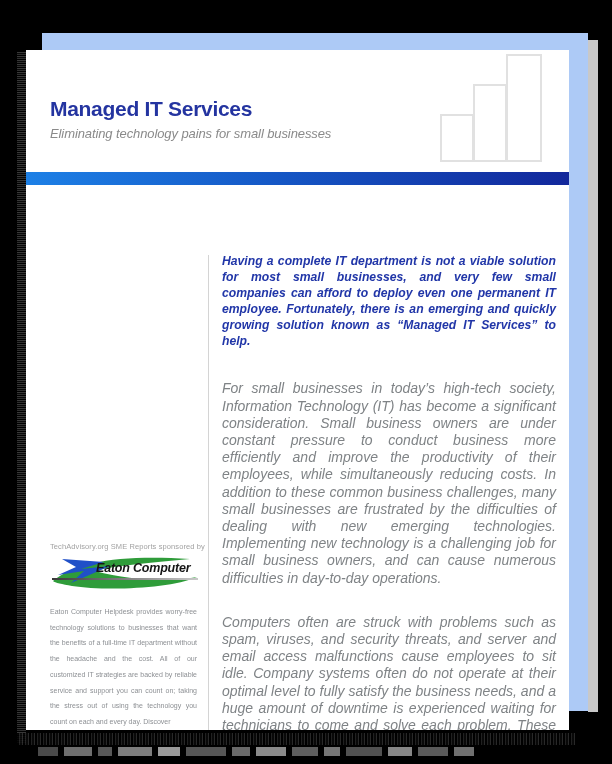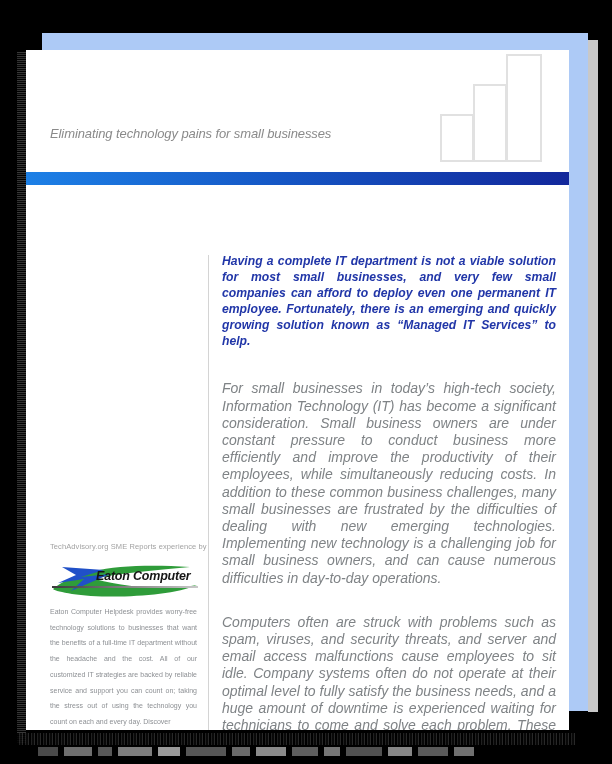--- a/index.html
+++ b/index.html
@@ -79,21 +79,21 @@
     font-size:14px;line-height:17.2px;text-align:justify;
     color:var(--body-gray,#7f8386);margin:0 0 27px 0;
   }
   
   .sidebar{position:absolute;left:24px;top:492px;width:147px;}
   .sponsor-credit{
     position:absolute;left:0;top:0;width:147px;
     font-size:7.5px;color:var(--sponsor-gray,#a2a2a2);letter-spacing:0.1px;
     white-space:nowrap;
   }
-  .logo{position:absolute;left:0;top:18px;width:150px;height:42px;}
+  .logo{position:absolute;left:0;top:10px;width:150px;height:42px;}
   .logo svg{position:absolute;left:0;top:0;}
   .logo-wordmark{
     position:absolute;left:46px;top:9px;
     font-size:12.5px;font-weight:bold;font-style:italic;
     color:#161616;white-space:nowrap;letter-spacing:-0.2px;
   }
   .logo-underline{
     position:absolute;left:2px;top:26px;width:146px;height:2px;
     background:linear-gradient(90deg,#3a3a3a,#c8c8c8);
   }
@@ -124,34 +124,35 @@
     <div class="blk" style="width:26px;background:#5e5e5e"></div>
     <div class="blk" style="width:16px;background:#767676"></div>
     <div class="blk" style="width:36px;background:#515151"></div>
     <div class="blk" style="width:24px;background:#868686"></div>
     <div class="blk" style="width:30px;background:#5a5a5a"></div>
     <div class="blk" style="width:20px;background:#707070"></div>
   </div>
 
   <div class="page">
 
+    <div class="report-title">Managed IT Services</div>
     <div class="report-subtitle">Eliminating technology pains for small businesses</div>
 
     <div class="chart-icon">
       <div class="bar b1"></div>
       <div class="bar b2"></div>
       <div class="bar b3"></div>
     </div>
 
     <div class="header-rule"></div>
 
     <div class="column-divider"></div>
 
     <div class="sidebar">
-      <div class="sponsor-credit">TechAdvisory.org SME Reports experience by</div>
+      <div class="sponsor-credit">TechAdvisory.org SME Reports sponsored by</div>
 
       <div class="logo">
         <svg width="150" height="42" viewBox="0 0 150 42">
           <path d="M3 29 C28 9 72 3 140 7 C96 11 56 15 45 19 C82 29 122 30 147 25 C120 37 55 39 22 34 C12 32 5 31 3 29 Z" fill="var(--logo-green,#2f9c3a)"></path>
           <path d="M12 7 L54 10 L31 17 L60 14 L21 31 L34 19 L8 23 L26 15 Z" fill="var(--logo-blue,#2050c8)"></path>
         </svg>
         <span class="logo-wordmark">Eaton Computer</span>
         <div class="logo-underline"></div>
       </div>
 

